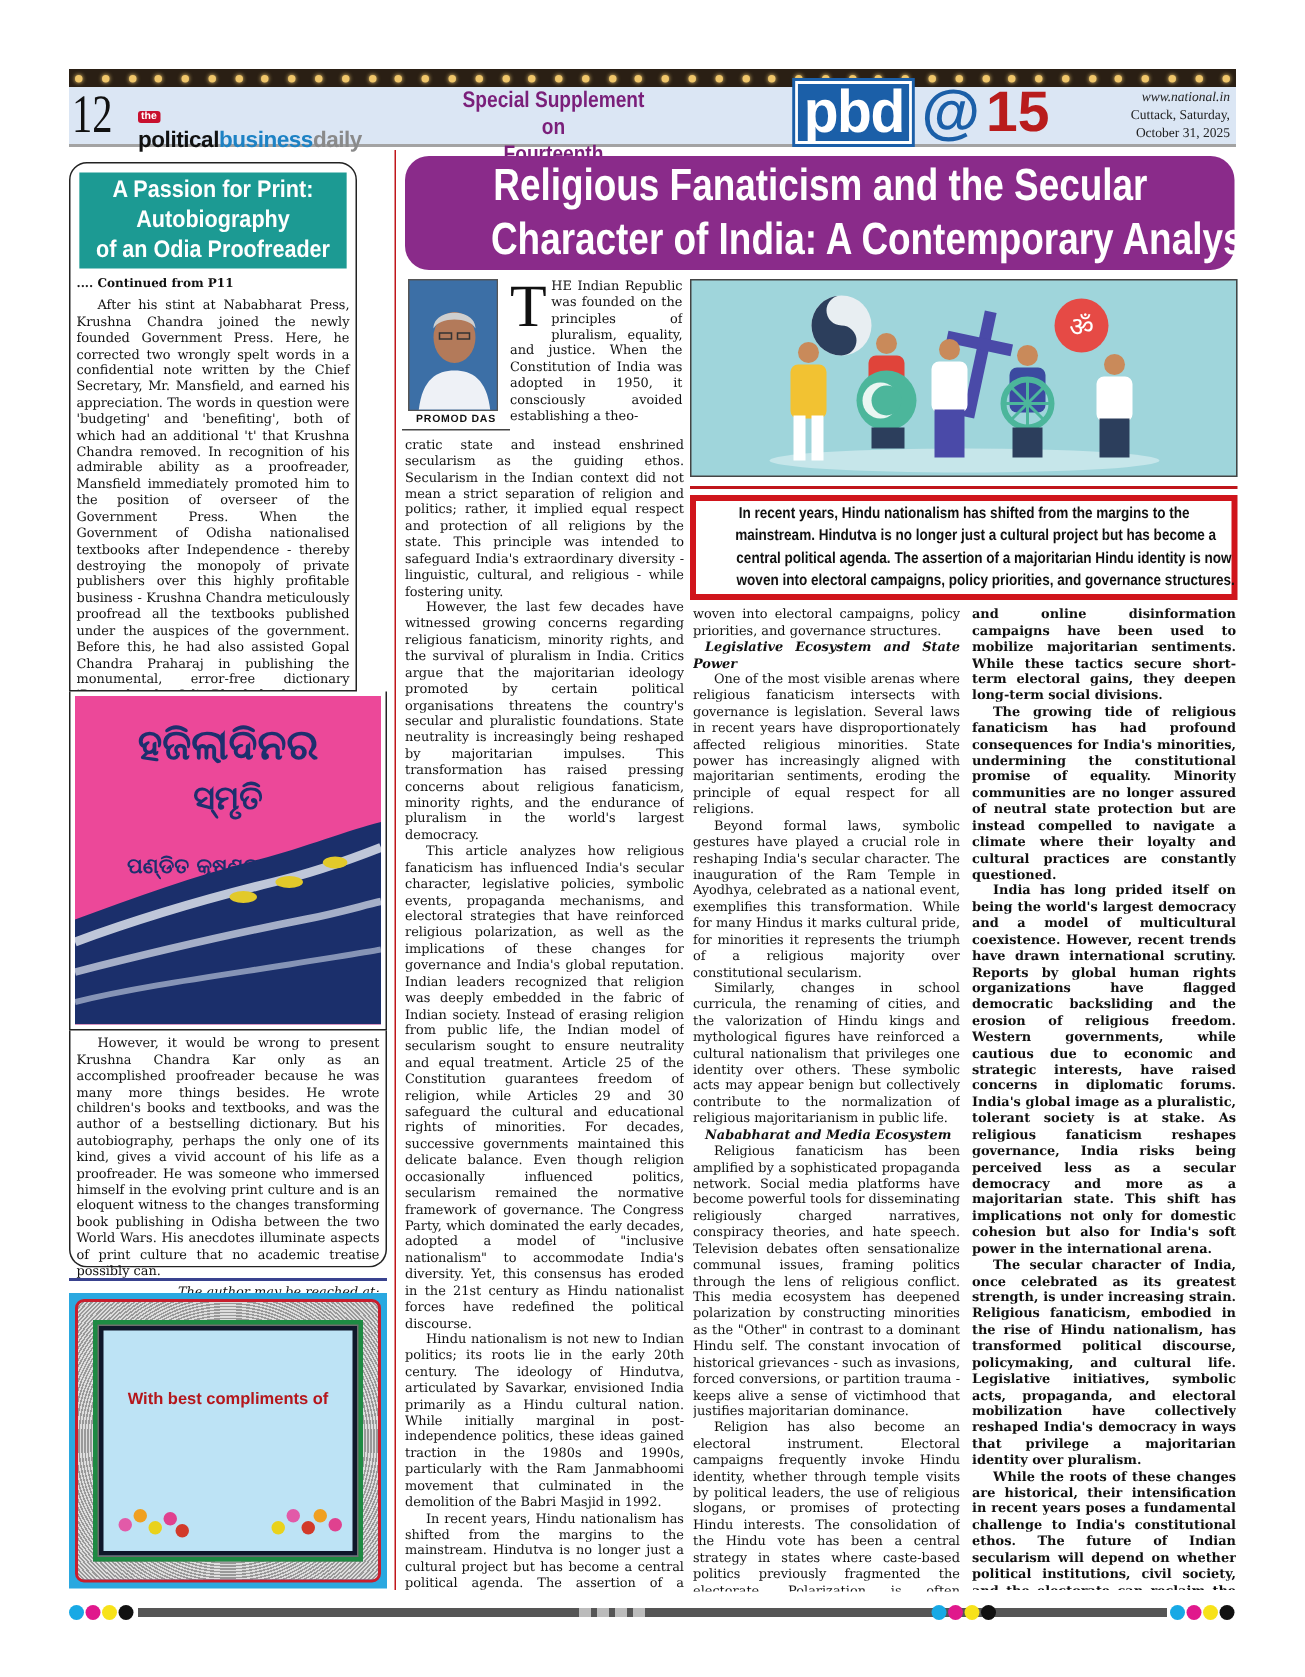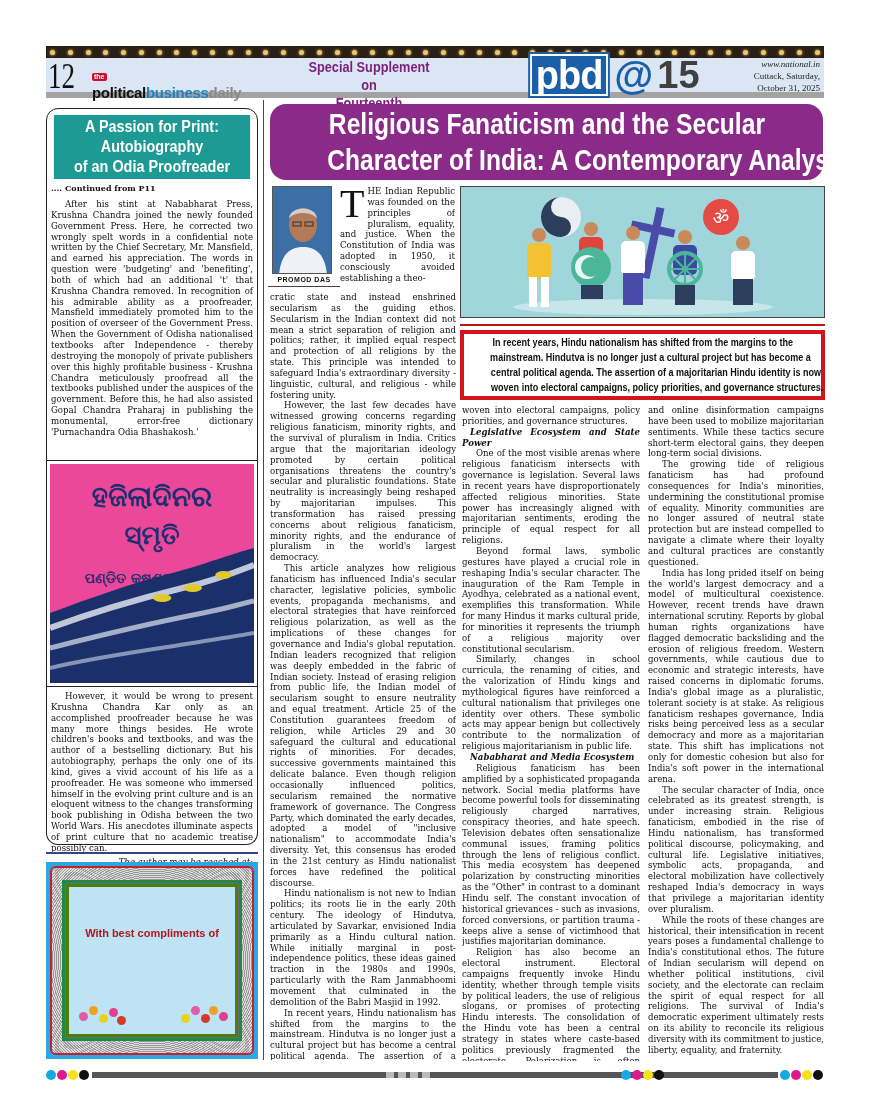--- a/index.html
+++ b/index.html
@@ -1,75 +1,75 @@
 <!DOCTYPE html>
 <html><head>
 <meta charset="utf-8">
 <style>
   *{box-sizing:border-box;margin:0;padding:0;}
   html,body{width:870px;height:1118px;background:#fff;overflow:hidden;}
   body{position:relative;font-family:"DejaVu Serif","Liberation Serif",serif;color:#111;}
   .lights{position:absolute;left:46px;top:46px;width:778px;height:12px;background:#2a1f14;overflow:hidden;display:flex;align-items:center;justify-content:space-between;padding:0 4px;}
   .lights span{display:block;width:5px;height:5px;border-radius:50%;background:#f0c66a;box-shadow:0 0 3px #ffd77a;}
-  .masthead{position:absolute;left:46px;top:58px;width:778px;height:40px;background:#dbe6f4;border-bottom:6px solid #a3a3a3;}
+  .masthead{position:absolute;left:46px;top:58px;width:778px;height:40px;background:#dbe6f4;border-bottom:2px solid #a3a3a3;}
   .pageno{position:absolute;left:2px;top:-2px;font-family:"Liberation Serif",serif;font-size:36px;line-height:40px;transform:scaleX(.75);transform-origin:left;color:#111;}
   .logo{position:absolute;left:46px;top:6px;}
   .logo .the{display:inline-block;background:#c8102e;color:#fff;font-family:"Liberation Sans",sans-serif;font-size:7px;font-weight:bold;padding:0 2px;line-height:8px;border-radius:2px;}
   .logo .name{font-family:"Liberation Sans",sans-serif;font-size:15px;font-weight:bold;line-height:18px;letter-spacing:-.3px;}
   .logo .p1{color:#111;}.logo .p2{color:#1d82c4;}.logo .p3{color:#8a8a8a;}
   .supp{position:absolute;left:243px;top:0px;width:160px;text-align:center;font-family:"Liberation Sans",sans-serif;font-weight:bold;font-size:15px;line-height:18px;color:#7a1f7a;transform:scaleX(.85);}
   .pbd{position:absolute;left:442px;top:-5px;height:44px;display:flex;align-items:center;gap:4px;padding-left:40px;}
   .pbd .box{background:#1b5fa8;border:2px solid #fff;outline:2px solid #1b5fa8;color:#fff;font-family:"Liberation Sans",sans-serif;font-weight:bold;font-size:40px;line-height:38px;padding:0 4px;letter-spacing:-1px;transform:scaleX(.95);}
   .pbd .at{color:#1b5fa8;font-family:"Liberation Sans",sans-serif;font-weight:bold;font-size:40px;line-height:40px;}
-  .pbd .n15{color:#404040;font-family:"Liberation Sans",sans-serif;font-weight:bold;font-size:38px;line-height:40px;}
+  .pbd .n15{color:#b91c1c;font-family:"Liberation Sans",sans-serif;font-weight:bold;font-size:38px;line-height:40px;}
   .dateline{position:absolute;right:4px;top:0;text-align:right;font-family:"Liberation Serif",serif;font-size:9px;line-height:12px;color:#222;}
   .dateline .url{font-style:italic;}
 
-  .leftbox{position:absolute;left:46px;top:108px;width:212px;height:353px;border:1px solid #222;border-radius:12px 12px 0 0;padding:6px 4px 0 4px;overflow:hidden;}
+  .leftbox{position:absolute;left:46px;top:108px;width:192px;height:353px;border:1px solid #222;border-radius:12px 12px 0 0;padding:6px 4px 0 4px;overflow:hidden;}
   .leftbox .banner{background:#1c9a93;color:#fff;font-family:"Liberation Sans",sans-serif;font-weight:bold;text-align:center;font-size:16px;line-height:20px;padding:2px 0;transform:scaleX(.9);transform-origin:center;margin:0 -8px;}
   .cont{font-weight:bold;font-size:8px;margin:4px 0 6px 0;}
   .body8{font-size:8.6px;line-height:10.85px;text-align:justify;hyphens:auto;}
   .body8 p{text-indent:14px;}
   .bookcover{position:absolute;left:46px;top:461px;width:212px;height:226px;border:1px solid #222;border-top:none;padding:3px;}
   .bookcover .cover{width:100%;height:100%;position:relative;background:#ec4899;overflow:hidden;}
   .cover .ot{position:absolute;left:0;right:0;text-align:center;color:#1d2f6e;font-weight:bold;font-family:"DejaVu Sans",sans-serif;}
   .cover .ot1{top:16px;font-size:28px;}
-  .cover .ot2{top:56px;font-size:26px;}
+  .cover .ot2{top:56px;font-size:22px;}
   .cover .ot3{top:106px;font-size:14px;}
   .cover .waves{position:absolute;left:0;bottom:0;width:100%;height:140px;}
   .leftbox2{position:absolute;left:46px;top:687px;width:212px;height:158px;border:1px solid #222;border-top:none;border-radius:0 0 12px 12px;padding:4px 4px 0 4px;}
   .sig{text-align:right;font-style:italic;font-size:8.6px;line-height:11px;margin-top:3px;}
   .sig .em{font-weight:bold;}
   .bluerule{position:absolute;left:46px;top:852px;width:212px;height:2px;background:#39428f;}
 
   .ad{position:absolute;left:46px;top:862px;width:212px;height:197px;background:#2aa8e0;padding:8px;}
   .ad .scallop{position:absolute;inset:4px;background:repeating-radial-gradient(circle at 50% 50%,#ddd 0 1px,#999 1px 2px);border:2px solid #c81e2e;border-radius:6px;}
   .ad .frame1{position:absolute;left:16px;top:18px;right:16px;bottom:18px;border:3px solid #1e8a43;background:#6d6d6d;}
-  .ad .frame2{position:absolute;left:20px;top:22px;right:20px;bottom:22px;border:3px solid #4d7c0f;background:#bde3f5;padding-left:42px;}
+  .ad .frame2{position:absolute;left:20px;top:22px;right:20px;bottom:22px;border:3px solid #0f172a;background:#bde3f5;padding-left:42px;}
   .ad .t1{position:absolute;left:0;right:0;top:40px;text-align:center;color:#b5161b;font-family:"Liberation Sans",sans-serif;font-size:11px;font-weight:bold;}
   .ad .t2{position:absolute;left:0;right:0;top:60px;text-align:center;color:#222;font-family:"DejaVu Serif",serif;font-style:italic;font-size:26px;letter-spacing:1px;}
   .ad .flowers{position:absolute;bottom:6px;width:48px;height:26px;}
   .ad .flowers i{position:absolute;width:9px;height:9px;border-radius:50%;}
 
   .vrule{position:absolute;left:263px;top:100px;width:1px;height:960px;background:#c0161b;}
 
   .headline{position:absolute;left:270px;top:104px;width:553px;height:76px;background:#8a2b8a;border-radius:16px;color:#fff;text-align:center;font-family:"Liberation Sans",sans-serif;font-weight:bold;font-size:30px;line-height:36px;padding-top:2px;}
   .headline span{display:inline-block;transform:scaleX(.82);white-space:nowrap;}
 
   .author-photo{position:absolute;left:272px;top:186px;width:60px;height:88px;background:#3a6ea7;border:1px solid #555;overflow:hidden;}
   .author-name{position:absolute;left:268px;top:276px;width:72px;text-align:center;font-family:"Liberation Sans",sans-serif;font-weight:bold;font-size:7px;letter-spacing:.5px;border-bottom:1px solid #444;padding-bottom:3px;}
   .dropcap{float:left;font-size:40px;line-height:32px;margin:2px 3px 0 0;font-family:"Liberation Serif",serif;}
   .col{position:absolute;font-size:8.6px;line-height:10.85px;text-align:justify;hyphens:auto;overflow:hidden;}
   .col p{text-indent:14px;}
   .col p.noind{text-indent:0;}
   .col .sub{font-style:italic;font-weight:bold;text-indent:8px;}
   .colA-top{left:340px;top:186px;width:115px;height:106px;}
   .colA{left:270px;top:292px;width:186px;height:768px;}
   .colB{left:462px;top:405px;width:178px;height:656px;}
-  .colC{left:648px;top:405px;width:176px;height:655px;}
+  .colC{left:648px;top:405px;width:176px;height:655px;font-weight:bold;}
 
   .illus{position:absolute;left:460px;top:186px;width:365px;height:132px;background:#9fd5db;border:1px solid #444;overflow:hidden;}
   .redrule{position:absolute;left:460px;top:324px;width:365px;height:2px;background:#c0161b;}
   .pull{position:absolute;left:460px;top:330px;width:365px;height:70px;border:4px solid #d0151c;background:#fff;text-align:center;font-family:"Liberation Sans",sans-serif;font-weight:bold;font-size:10.5px;line-height:15px;padding-top:1px;}
   .pull span{display:inline-block;transform:scaleX(.86);white-space:nowrap;}
 
   .footer{position:absolute;left:46px;top:1070px;width:778px;height:10px;}
   .footer .bar{position:absolute;left:46px;right:46px;top:2px;height:6px;background:#555;}
   .footer .blk{position:absolute;top:2px;height:6px;width:8px;background:#bbb;}
   .dot{position:absolute;top:0;width:10px;height:10px;border-radius:50%;}

